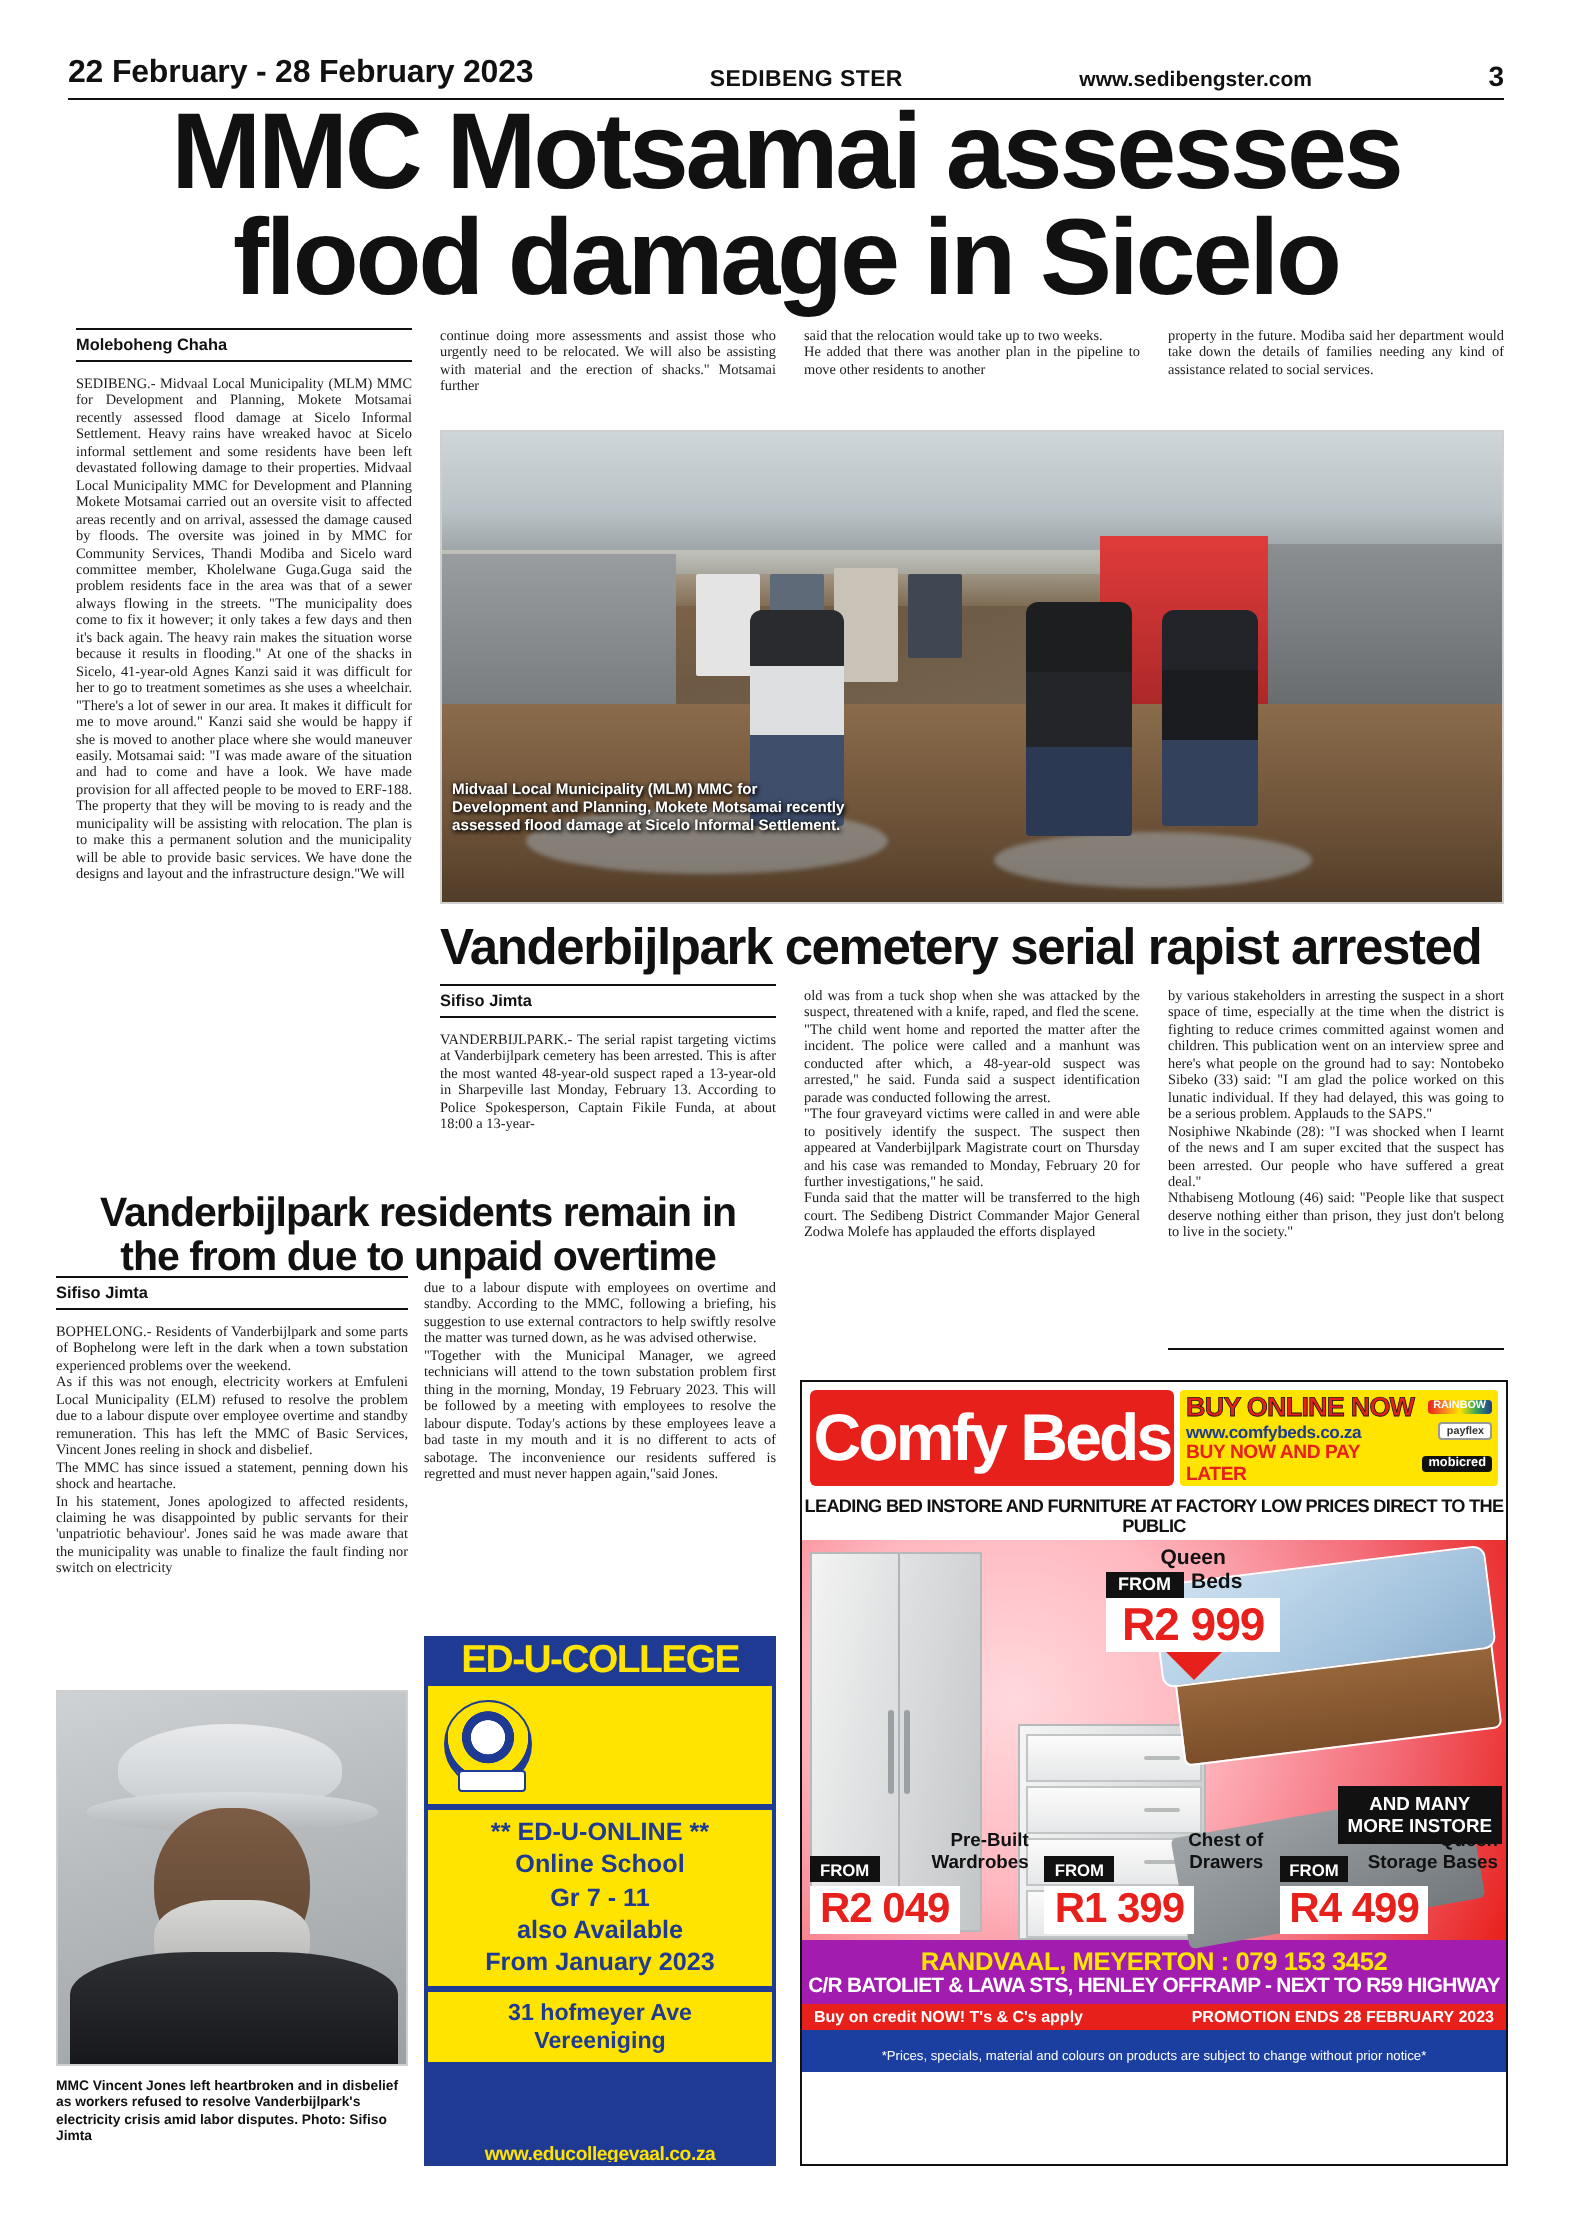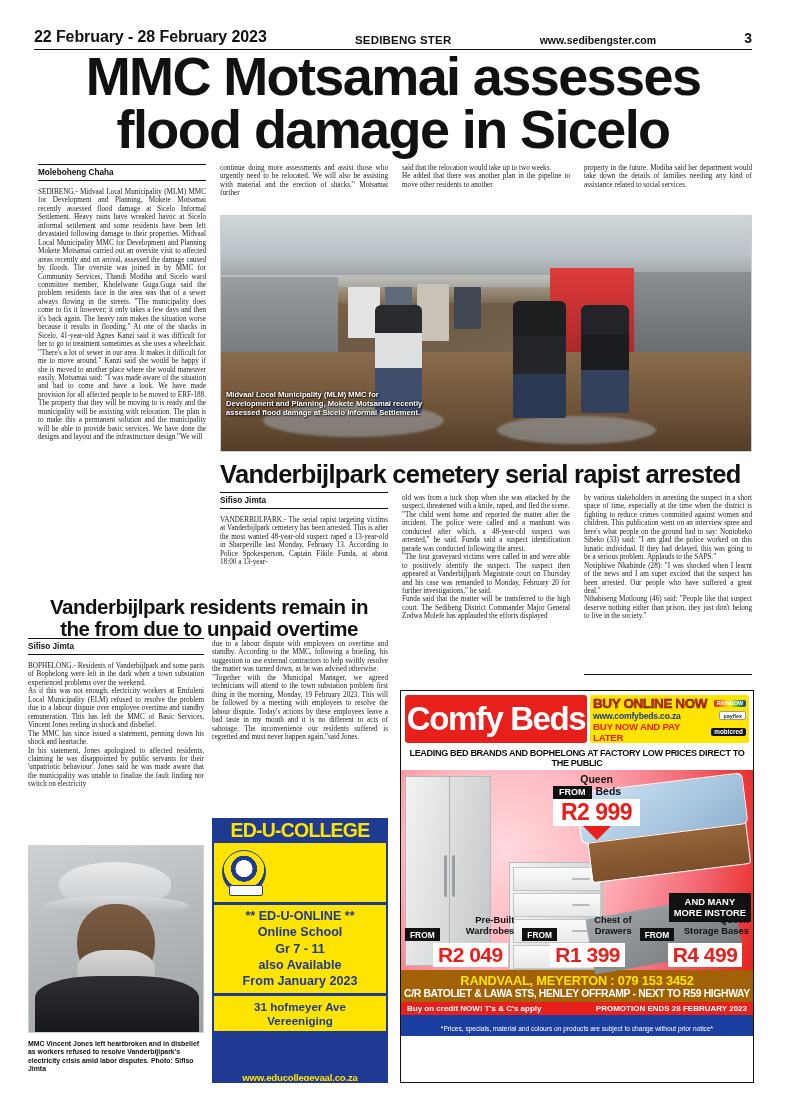--- a/index.html
+++ b/index.html
@@ -213,22 +213,22 @@
   .cb-instore { position:absolute; right:2px; bottom:48px; background:#111; color:#fff;
     font-family:"Liberation Sans", sans-serif; font-weight:bold; font-size:9.4px; line-height:1.25;
     padding:3px 5px; text-align:center; }
   .cb-prices { position:absolute; left:0; bottom:0; width:100%; height:56px; display:flex; }
   .cb-pricecell { flex:1; position:relative; }
   .cb-pc-lbl { position:absolute; right:4px; top:0; text-align:right; color:#111;
     font-family:"Liberation Sans", sans-serif; font-weight:bold; font-size:9.4px; line-height:1.2; }
   .cb-pc-from { position:absolute; left:4px; top:14px; background:#111; color:#fff;
     font-family:"Liberation Sans", sans-serif; font-weight:bold; font-size:8.4px; padding:1.5px 5px; }
   .cb-pc-price { position:absolute; left:4px; bottom:3px; background:#fff; color:#e8201c;
-    font-family:"Liberation Sans", sans-serif; font-weight:bold; font-size:21px; padding:0 5px; letter-spacing:-0.5px;margin-left:28px; }
-  .cb-footer1 { background:#a16207; text-align:center; padding: 3px 0 1px 0; }
+    font-family:"Liberation Sans", sans-serif; font-weight:bold; font-size:21px; padding:0 5px; letter-spacing:-0.5px; }
+  .cb-footer1 { background:#a21caf; text-align:center; padding: 3px 0 1px 0; }
   .cb-f1a { color:#ffe400; font-family:"Liberation Sans", sans-serif; font-weight:bold; font-size:12.8px; letter-spacing:-0.2px; }
   .cb-f1b { color:#fff; font-family:"Liberation Sans", sans-serif; font-weight:bold; font-size:10.4px; letter-spacing:-0.35px; padding-bottom:2px; }
   .cb-footer2 { background:#e8201c; display:flex; justify-content:space-between; padding: 2px 6px; }
   .cb-f2a { color:#fff; font-family:"Liberation Sans", sans-serif; font-weight:bold; font-size:8px; }
   .cb-f2b { color:#fff; font-family:"Liberation Sans", sans-serif; font-weight:bold; font-size:8px; }
   .cb-footer3 { background:#1a3fa0; text-align:center; padding: 1.5px 0; }
   .cb-f3 { color:#fff; font-family:"Liberation Sans", sans-serif; font-size:6.6px; }
 </style>
 </head>
 <body>
@@ -347,21 +347,21 @@
         <div class="cb-promo-r1">
           <span class="cb-url">www.comfybeds.co.za</span>
           <span class="cb-badge">payflex</span>
         </div>
         <div class="cb-promo-r1">
           <span class="cb-buylater">BUY NOW AND PAY LATER</span>
           <span class="cb-badge mob">mobicred</span>
         </div>
       </div>
     </div>
-    <div class="cb-strap">LEADING BED BRANDS AND BOPHELONG AT FACTORY LOW PRICES DIRECT TO THE PUBLIC</div>
+    <div class="cb-strap">LEADING BED INSTORE AND FURNITURE AT FACTORY LOW PRICES DIRECT TO THE PUBLIC</div>
 
     <div class="cb-stage">
       <div class="cb-wardrobe">
           <div class="cb-wardrobe-split"></div>
         </div>
       <div class="cb-chest">
         <div class="cb-drw" style="top:4px;">
             <i></i>
           </div>
         <div class="cb-drw" style="top:30px;">

